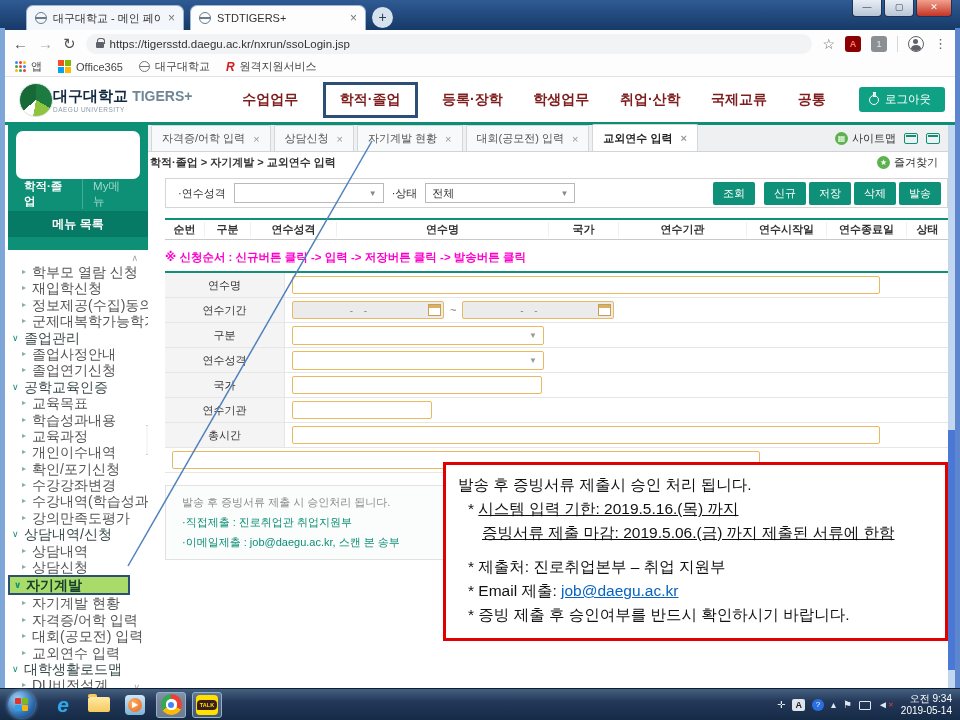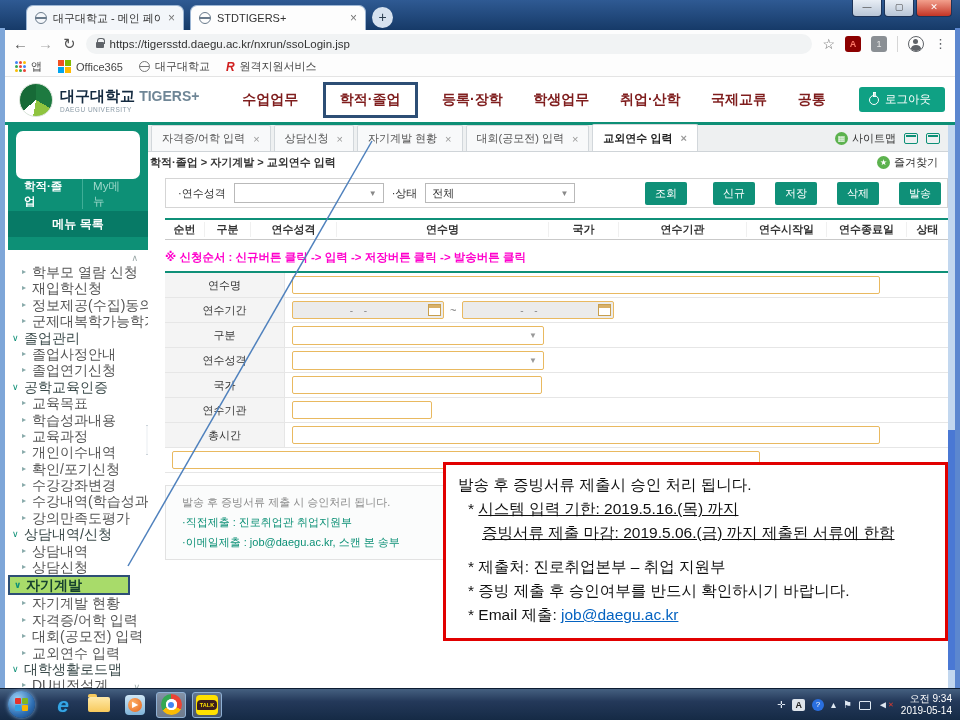--- a/index.html
+++ b/index.html
@@ -62,21 +62,21 @@
   .o365 { display:grid; grid-template-columns:6px 6px; grid-gap:1px; }
   .o365 i { width:6px; height:6px; }
   .globe-s { width:11px; height:11px; border:1.3px solid #777; border-radius:50%; position:relative; }
   .globe-s::after { content:""; position:absolute; left:-1px; top:3.5px; width:10px; height:1.2px; background:#777; }
   .r-red { color:#d02020; font-weight:bold; font-style:italic; font-size:12px; }
 
   
   .appheader { position:absolute; left:5px; top:77px; width:950px; height:45px; background:#fff;
     display:flex; align-items:center; }
   .tealline { position:absolute; left:5px; top:122px; width:950px; height:3px; background:#0d8f76; }
-  .logo { display:flex; align-items:center; gap:7px; margin-left:14px; width:190px; flex:none; }
+  .logo { display:flex; align-items:center; margin-left:14px; width:190px; flex:none; }
   .logomark { width:34px; height:34px; border-radius:50%; flex:none;
     background:conic-gradient(#1d7a40 0deg 120deg,#8fc43f 120deg 190deg,#ffffff 190deg 230deg,#176a37 230deg 360deg);
     border:1px solid #d7e3d7; }
   .logotxt .l1 { font-size:15px; font-weight:bold; color:#13293f; white-space:nowrap; }
   .logotxt .l1 .tg { color:#6f8696; font-weight:bold; font-size:14px; }
   .logotxt .l2 { font-size:6.5px; color:#8a9aa6; letter-spacing:.5px; }
   .gnb { flex:1; display:flex; align-items:center; justify-content:space-around; padding:0 18px; }
   .gnb .item { font-size:14px; font-weight:bold; color:#7f1d1d; padding:8px 6px; white-space:nowrap; }
   .gnb .item.boxed { border:3px solid #2d4e75; padding:6px 14px; }
   .logout { margin-right:10px; flex:none; background:#0fa184; color:#fff; font-size:11.5px;
@@ -129,21 +129,21 @@
   .favlink { margin-left:auto; display:flex; align-items:center; gap:4px; font-size:11px; color:#333; }
   .star-ico { width:13px; height:13px; border-radius:50%; background:#5cb24e; color:#fff; font-size:8px;
     text-align:center; line-height:13px; }
 
   .filterpanel { margin:5px 0 0 17px; width:783px; height:30px; border:1px solid #d5d5d5;
     display:flex; align-items:center; padding:0 6px 0 12px; gap:8px; }
   .flabel { font-size:11px; color:#333; }
   .fselect { width:150px; height:20px; border:1px solid #b9b9b9; background:#fff; font-size:11px; color:#333;
     display:flex; align-items:center; padding:0 6px; position:relative; }
   .fselect .chev { margin-left:auto; color:#888; font-size:8px; }
-  .btnrow { margin-left:auto; display:flex; gap:20px; }
+  .btnrow { margin-left:auto; display:flex; gap:3px; }
   .tealbtn { background:#0f9078; color:#fff; font-size:11px; padding:4px 10px; border-radius:2px; border:none; white-space:nowrap; }
   .tealbtn.first { margin-right:6px; }
 
   .gridhdr { margin:10px 0 0 17px; width:783px; border-top:2px solid #0f9078; border-bottom:1px solid #c9c9c9;
     display:flex; height:22px; align-items:center; }
   .gh { font-size:11px; font-weight:bold; color:#333; text-align:center; border-right:1px solid #f0f0f0; }
   .gh:last-child { border-right:none; }
   .emptyzone { margin-left:17px; width:783px; height:78px; border-bottom:1px solid #bbb;
     display:flex; align-items:center; justify-content:center; font-size:11px; color:#555; }
   .ordernote { margin:10px 12px 0 17px; font-size:11.5px; font-weight:bold; color:#ff00cc; }
@@ -507,24 +507,24 @@
     <div>발송 후 증빙서류 제출시 승인 처리 됩니다.</div>
     <div class="ind">
       <span>*</span>
       <span class="ul">시스템 입력 기한: 2019.5.16.(목) 까지</span>
     </div>
     <div class="ind2">
       <span class="ul">증빙서류 제출 마감: 2019.5.06.(금) 까지 제출된 서류에 한함</span>
     </div>
     <div class="gap"></div>
     <div class="ind">* 제출처: 진로취업본부 – 취업 지원부</div>
-    <div class="ind">* 증빙 제출 후 승인여부를 반드시 확인하시기 바랍니다.</div>
     <div class="ind">
       <span>* Email 제출: </span><a class="maillink">job@daegu.ac.kr</a>
     </div>
+    <div class="ind">* 증빙 제출 후 승인여부를 반드시 확인하시기 바랍니다.</div>
   </div>
 
   <svg class="annotline" width="960" height="720">
     <line x1="128" y1="566" x2="372" y2="141" stroke="#4f81bd" stroke-width="1.5"></line>
   </svg>
 
   <div class="win-border-left"></div>
   <div class="scroll-track"></div>
   <div class="scroll-thumb"></div>
   <div class="win-border-right"></div>

